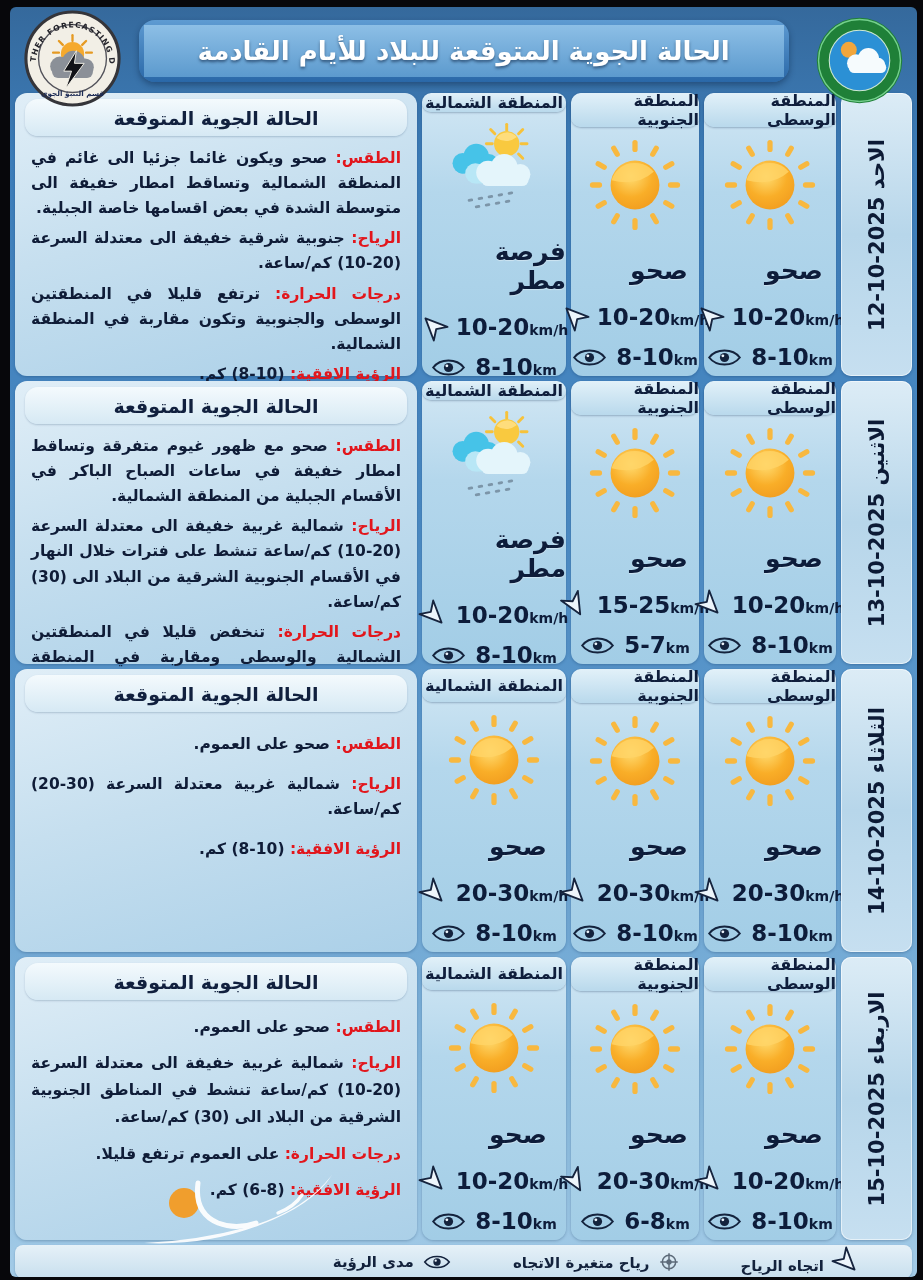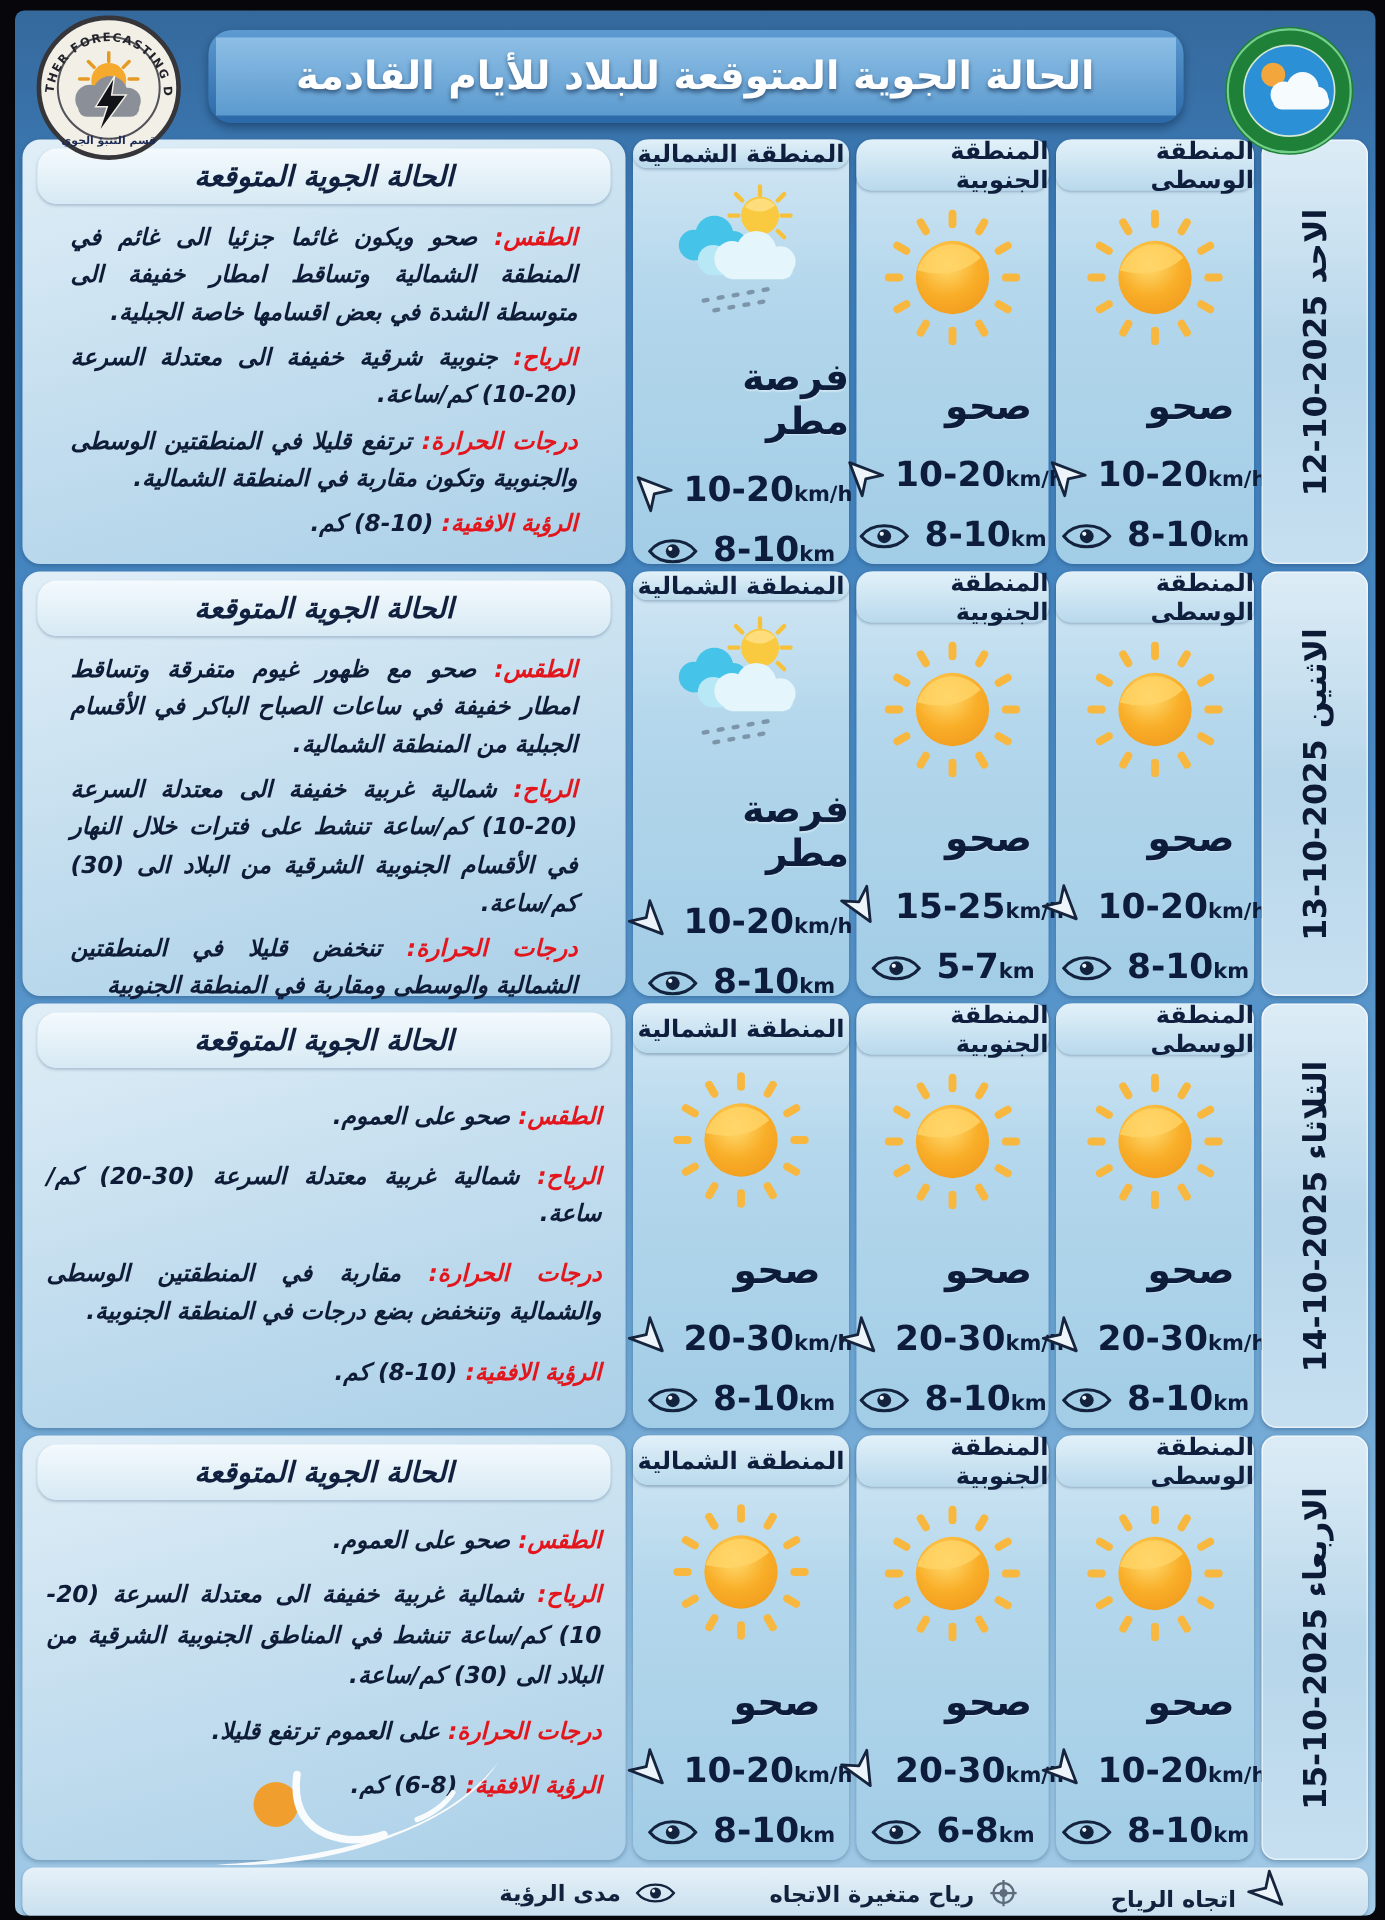--- a/index.html
+++ b/index.html
@@ -31,25 +31,25 @@
   .icoS{width:94px;height:94px;} .icoR{width:110px;height:95px;}
   .cond{font-size:25px;font-weight:bold;color:#0d1c3a;margin-top:22px;text-shadow:0 1px 1px rgba(255,255,255,.4);padding-left:48px;}
   .stat{direction:ltr;display:flex;align-items:center;gap:9px;margin-top:14px;}
   .stat.w{margin-top:18px;}
   .arw{width:27px;height:27px;flex:none;}
   .eyeI{width:35px;height:23px;flex:none;}
   .val{font-weight:bold;color:#0d1c3a;font-size:23px;white-space:nowrap;}
   .val i{font-style:normal;font-size:14px;}
   
   .details{flex:1;border-radius:12px;box-sizing:border-box;padding:6px 10px 1px;
-           background:linear-gradient(165deg,#e0eef7 0%,#c6dfef 45%,#abd0e8 100%);box-shadow:0 1px 3px rgba(10,40,80,.28);font-style:italic;}
+           background:linear-gradient(165deg,#e0eef7 0%,#c6dfef 45%,#abd0e8 100%);box-shadow:0 1px 3px rgba(10,40,80,.28);}
   .det-h{height:37px;border-radius:13px;display:flex;align-items:center;justify-content:center;margin-bottom:4px;
          background:linear-gradient(180deg,#f4fafd,#d6e9f4);font-size:19px;font-weight:bold;color:#11203e;box-shadow:0 1px 2px rgba(20,50,90,.22);}
   .det-b{padding:1px 6px;}
-  .det-b p{margin:5px 16px;font-size:15.5px;font-weight:bold;color:#0f1c37;line-height:1.62;text-align:justify;}
+  .det-b p{margin:5px 0;font-size:15.5px;font-weight:bold;color:#0f1c37;line-height:1.62;text-align:justify;}
   .day.sp3 .det-b p{margin:15px 0;}
   .day.sp4 .det-b p{margin:9px 0;line-height:1.75;}
   .red{color:#e2161c;}
   
   .legend{margin:0 5px;height:33px;border-radius:8px;display:flex;align-items:center;gap:62px;padding:0 52px 0 10px;
           background:linear-gradient(180deg,#e6f1f8,#c8dfee);box-shadow:0 1px 2px rgba(10,40,80,.3);}
   .litem{display:flex;align-items:flex-end;gap:9px;font-size:15px;font-weight:bold;color:#13223c;}
   .litem svg{flex:none;}
   .watermark{position:absolute;left:118px;bottom:12px;width:255px;height:122px;opacity:.93;pointer-events:none;}
   .hidden-defs{position:absolute;width:0;height:0;overflow:hidden;}
@@ -411,21 +411,20 @@
                 <use href="#i-eye"></use>
               </svg>
               <span class="val"><b>8-10</b><i>km</i></span>
             </div>
       </div>
       <div class="details">
         <div class="det-h">الحالة الجوية المتوقعة</div>
         <div class="det-b">
           <p><span class="red">الطقس:</span> <span>صحو على العموم.</span></p>
           <p><span class="red">الرياح:</span> <span>شمالية غربية معتدلة السرعة (30-20) كم/ساعة.</span></p>
-          <p><span class="red">درجات الحرارة:</span> <span>مقاربة في المنطقتين الوسطى والشمالية وتنخفض بضع درجات في المنطقة الجنوبية.</span></p>
           <p><span class="red">الرؤية الافقية:</span> <span>(10-8) كم.</span></p>
         </div>
       </div>
     </div>
 
     <div class="day sp4">
       <div class="datestrip">
             <span>الاربعاء 2025-10-15</span>
           </div>
       <div class="cell c-central">

